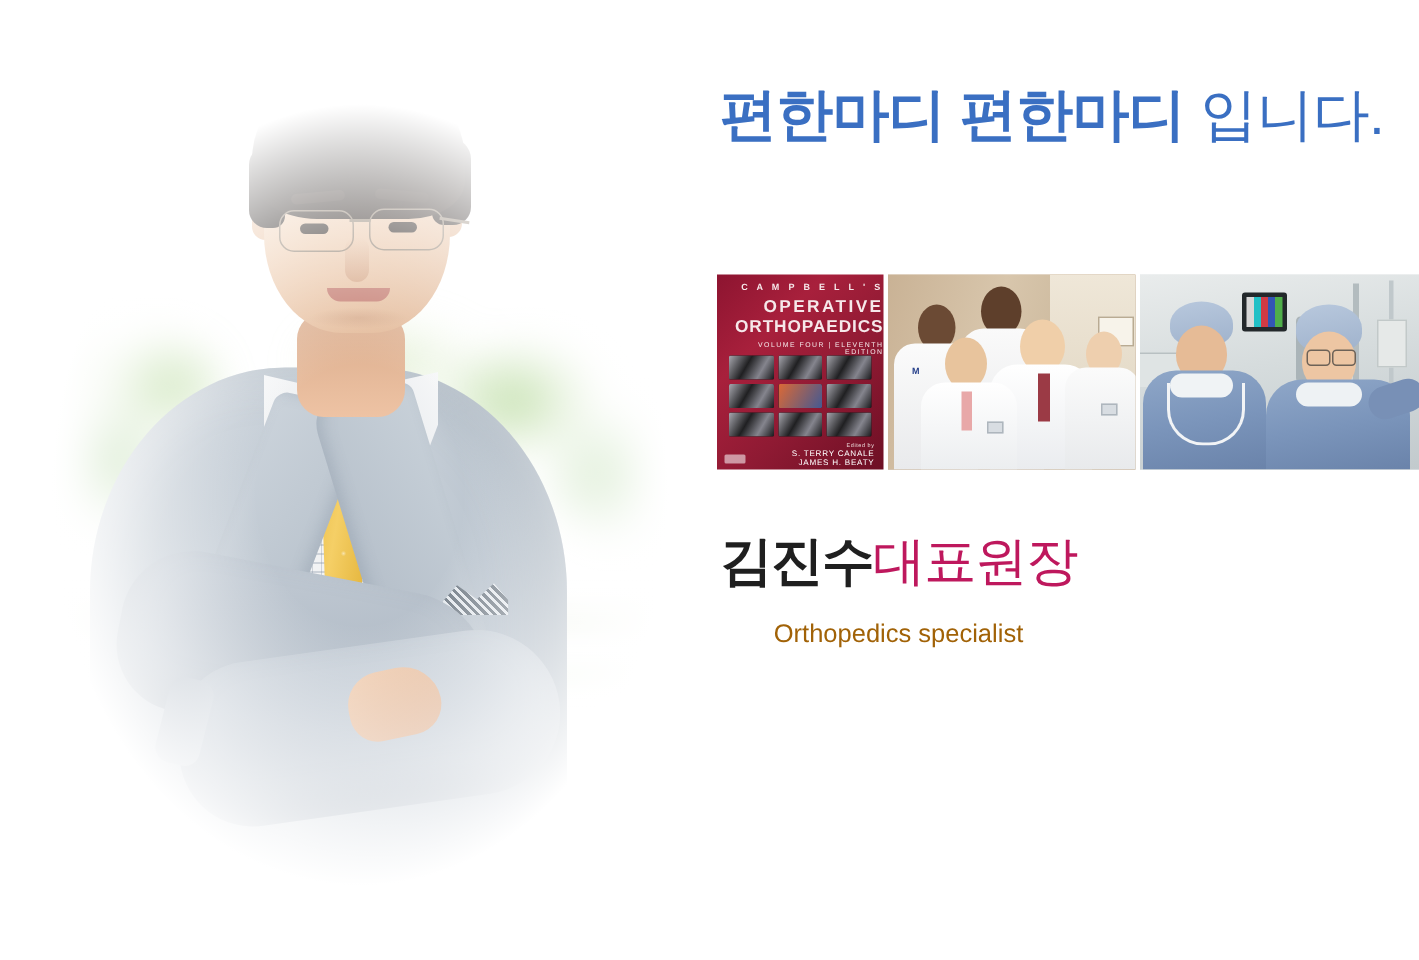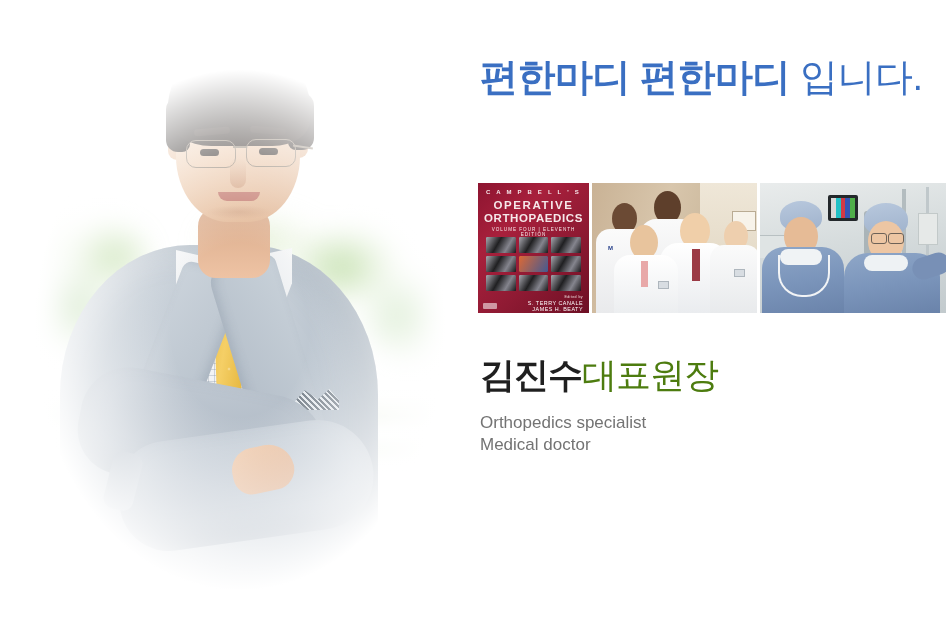--- a/index.html
+++ b/index.html
@@ -251,21 +251,21 @@
     display: flex;
     gap: 3px;
   }
   .photo { position: relative; overflow: hidden; }
 
   
   .p-book {
     width: 111px;
     background: linear-gradient(135deg, #8d1430 0%, #a8203c 30%, #8f1a33 62%, #6d0f24 100%);
   }
-  .book-txt { position:absolute; left:0; right:0; text-align:center; color:#f6e8ea; }
+  .book-txt { position:absolute; left:0; right:0; text-align:right; color:#f6e8ea; }
   .book-brand { top:6px; font-size:6px; letter-spacing:2.2px; font-weight:700; }
   .book-t1 { top:16px; font-size:11.5px; letter-spacing:1.6px; font-weight:700; }
   .book-t2 { top:29px; font-size:11.5px; letter-spacing:0.6px; font-weight:700; }
   .book-vol { top:44px; font-size:4.6px; letter-spacing:1px; }
   .book-grid {
     position:absolute; left:8px; top:54px; width:95px; height:54px;
     display:grid; grid-template-columns:repeat(3,1fr); grid-template-rows:repeat(3,1fr); gap:3px;
   }
   .xr { background:#111; border-radius:1px; position:relative; overflow:hidden; }
   .xr::after { content:""; position:absolute; inset:0;
@@ -325,22 +325,22 @@
   .s2-glass-r { position:absolute; left:128px; top:50px; width:14px; height:9px; border:1px solid #6d6257; border-radius:3px; }
   .s2-body { left:84px; top:70px; width:96px; height:60px; border-radius:24px 24px 0 0; }
   .s2-mask { position:absolute; left:104px; top:72px; width:44px; height:16px; background:#eef2f4; border-radius:8px; }
   .s2-arm { position:absolute; left:152px; top:72px; width:38px; height:22px; background:#7890b6; border-radius:12px; transform:rotate(-18deg); }
 
   
   .name-block { position: absolute; left: 10px; top: 352px; }
   .role-line { font-size: 25px; line-height: 32px; color: #3b3b3b; font-weight: 400; letter-spacing:-0.5px; white-space: nowrap; }
   .name-line { font-size: 35px; line-height: 46px; letter-spacing:-1px; white-space: nowrap; }
   .name-line .nm { font-weight: 700; color: #1f1f1f; }
-  .name-line .ttl { font-weight: 400; color: #4d7c0f; }
-  .eng-line { font-size: 17px; line-height: 22px; color: #737373; font-weight: 400; white-space: nowrap; }
+  .name-line .ttl { font-weight: 400; color: #be185d; }
+  .eng-line { font-size: 17px; line-height: 22px; color: #a16207; font-weight: 400; white-space: nowrap; text-align: center; }
   .eng-wrap { margin-top: 14px; }
 </style>
 </head>
 <body>
 
 <div id="stage">
 
   <div id="portrait-area">
     <div class="bg-foliage"></div>
     <div class="bg-railing"></div>
@@ -466,18 +466,17 @@
         <div class="s2-mask"></div>
         <div class="s2-arm"></div>
       </div>
 
     </div>
 
     <div class="name-block">
       <div class="name-line"><span class="nm">김진수</span><span class="ttl">대표원장</span></div>
       <div class="eng-wrap">
         <div class="eng-line">Orthopedics specialist</div>
-        <div class="eng-line">Medical doctor</div>
       </div>
     </div>
 
   </div>
 </div>
 
 </body></html>

